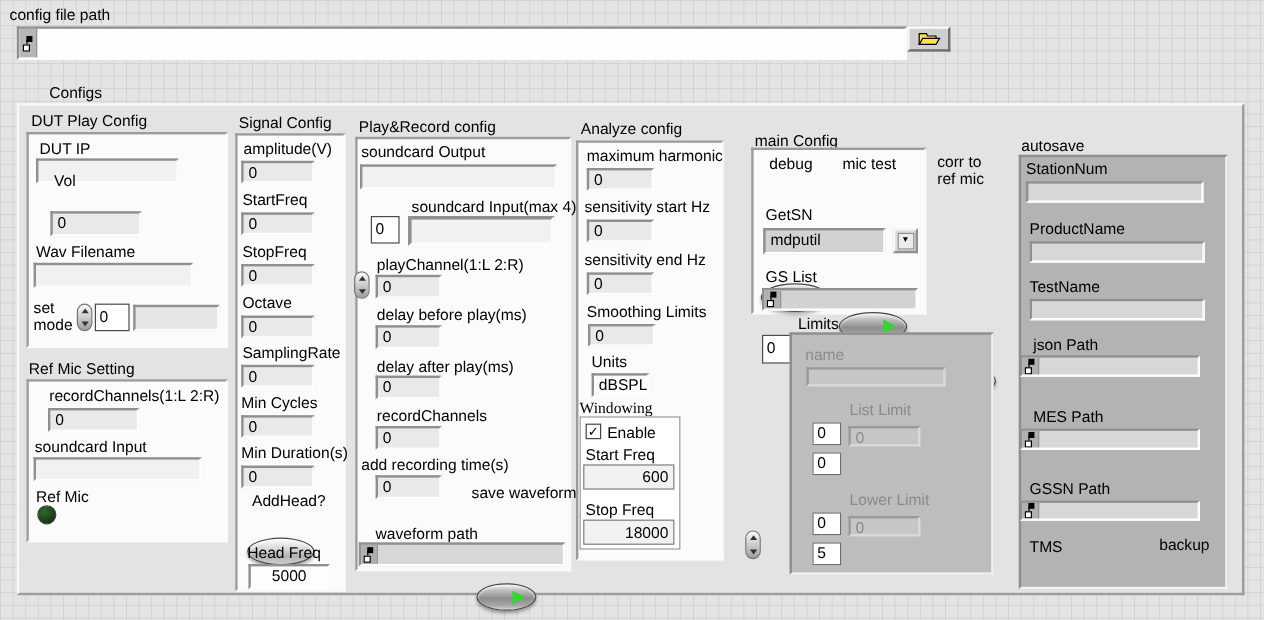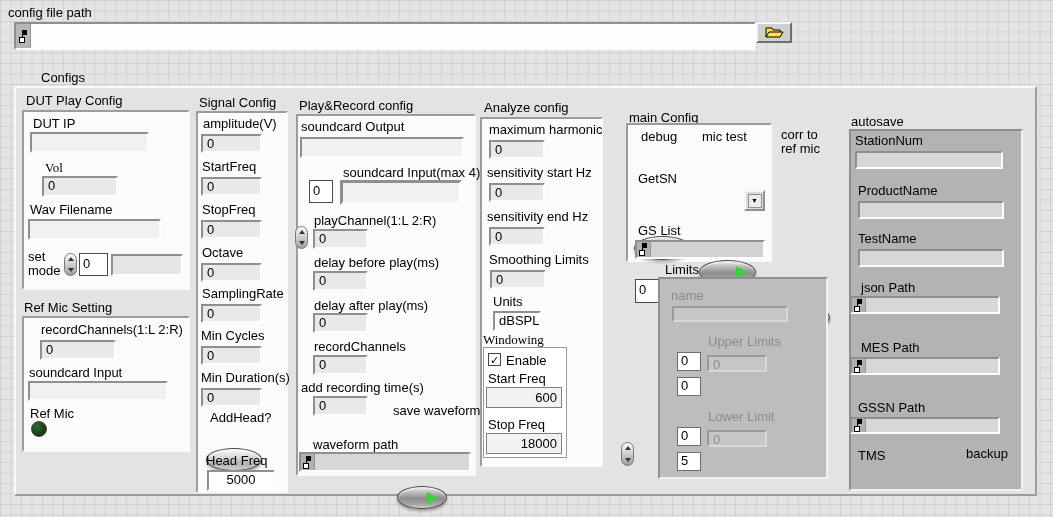--- a/index.html
+++ b/index.html
@@ -84,21 +84,21 @@
     </svg>
   </div>
 
   <div class="abs lbl" style="left:17px;top:71px;margin-left:24px;">Configs</div>
   <div class="abs raised" style="left:14px;top:86px;width:1023px;height:410px;"></div>
 
   <div class="abs lbl" style="left:26px;top:94px;">DUT Play Config</div>
   <div class="abs panel" style="left:22px;top:110px;width:168px;height:180px;"></div>
   <div class="abs lbl" style="left:33px;top:117px;">DUT IP</div>
   <div class="abs fld fld-str" style="left:30px;top:132px;width:119px;height:21px;"></div>
-  <div class="abs lbl" style="left:45px;top:161px;font-family:Liberation Serif, serif;">Vol</div>
+  <div class="abs lbl" style="left:45px;top:144px;">Vol</div>
   <div class="abs fld" style="left:42px;top:176px;width:76px;height:21px;">0</div>
   <div class="abs lbl" style="left:30px;top:203px;">Wav Filename</div>
   <div class="abs fld fld-str" style="left:28px;top:219px;width:133px;height:21px;"></div>
   <div class="abs lbl" style="left:28px;top:250px;">set</div>
   <div class="abs lbl" style="left:28px;top:264px;">mode</div>
   <div class="abs spin" style="left:64px;top:253px;height:23px;"></div>
   <div class="abs idxfld" style="left:79px;top:253px;width:29px;height:23px;">0</div>
   <div class="abs fld" style="left:111px;top:254px;width:72px;height:22px;background:#e5e5e5;"></div>
 
   <div class="abs lbl" style="left:24px;top:301px;">Ref Mic Setting</div>
@@ -186,20 +186,21 @@
   <div class="abs panel" style="left:626px;top:123px;width:146px;height:139px;"></div>
   <div class="abs lbl" style="left:641px;top:130px;">debug</div>
   <div class="abs oval" style="left:634px;top:144px;width:57px;height:24px;">
       <span class="tri tri-bright"></span>
     </div>
   <div class="abs lbl" style="left:702px;top:130px;">mic test</div>
   <div class="abs oval" style="left:699px;top:144px;width:57px;height:24px;">
       <span class="tri tri-bright"></span>
     </div>
   <div class="abs lbl" style="left:638px;top:172px;">GetSN</div>
+  <div class="abs fld" style="left:636px;top:190px;width:102px;height:22px;background:#d2d2d2;">mdputil</div>
   <div class="abs dbtn" style="left:744px;top:190px;width:21px;height:21px;">
     <span class="inner">▼</span>
   </div>
   <div class="abs lbl" style="left:638px;top:224px;">GS List</div>
   <div class="abs fld fld-path" style="left:635px;top:240px;width:130px;height:19px;display:flex;padding:0;background:#d2d2d2;">
     <div class="pcell" style="width:13px;background:#b0b0b0;">
         <span class="pglyph"></span>
       </div>
     <div style="flex:1;padding:0 3px;"></div>
   </div>
@@ -209,21 +210,21 @@
   <div class="abs oval" style="left:778px;top:166px;width:52px;height:23px;">
       <span class="tri tri-bright"></span>
     </div>
 
   <div class="abs lbl" style="left:665px;top:263px;">Limits</div>
   <div class="abs spin" style="left:621px;top:279px;height:24px;"></div>
   <div class="abs idxfld" style="left:635px;top:279px;width:26px;height:24px;">0</div>
   <div class="abs panel-gray" style="left:658px;top:277px;width:170px;height:202px;background:#bdbdbd;"></div>
   <div class="abs lbl dim" style="left:671px;top:289px;">name</div>
   <div class="abs fld fld-dim" style="left:672px;top:306px;width:116px;height:16px;"></div>
-  <div class="abs lbl dim" style="left:708px;top:335px;">Upper Limits</div>
+  <div class="abs lbl dim" style="left:708px;top:335px;">List Limit</div>
 
   <div class="abs idxfld-sm" style="left:677px;top:352px;width:24px;height:19px;">0</div>
   <div class="abs fld fld-dim" style="left:707px;top:355px;width:60px;height:17px;">0</div>
 
   <div class="abs idxfld-sm" style="left:677px;top:377px;width:24px;height:19px;">0</div>
   <div class="abs lbl dim" style="left:708px;top:410px;">Lower Limit</div>
 
   <div class="abs idxfld-sm" style="left:677px;top:427px;width:24px;height:19px;">0</div>
   <div class="abs fld fld-dim" style="left:707px;top:430px;width:60px;height:17px;">0</div>
 

